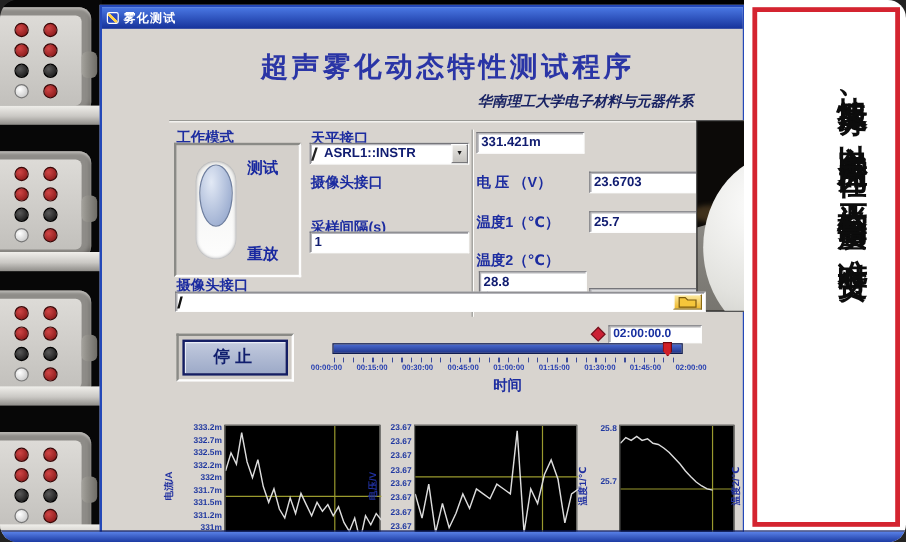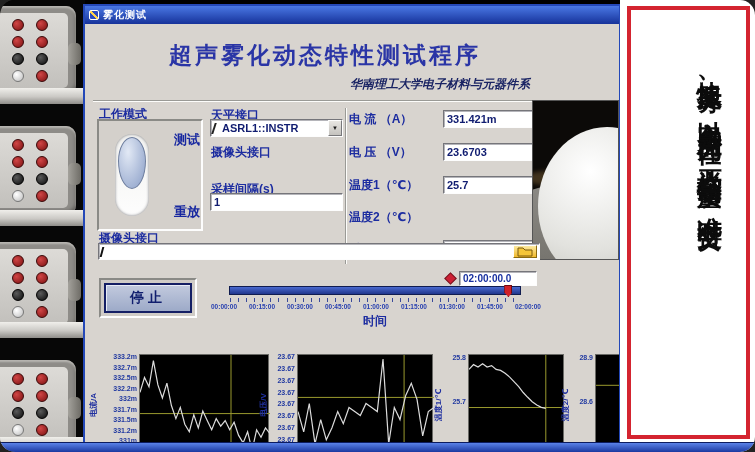--- a/index.html
+++ b/index.html
@@ -17,37 +17,37 @@
   .jw{background:radial-gradient(circle at 35% 35%,#fff,#bdbdbd);border:1px solid #777;}
   .knob{position:absolute;right:-5px;top:42%;width:13px;height:22px;border-radius:5px;background:linear-gradient(90deg,#a4a29c,#6e6c66);}
   .shelf{position:absolute;left:0;width:85px;height:16px;background:linear-gradient(180deg,#f0efeb,#cac8c4 55%,#8f8d89);}
 
   
   #win{position:absolute;left:83px;top:4px;width:538px;height:441px;z-index:2;border:2px solid #2448b8;background:#d8d4cf;}
   #titlebar{height:18px;background:linear-gradient(180deg,#4a78e4,#16329a);display:flex;align-items:center;padding:0 4px;color:#fff;}
   #titlebar .ticon{width:10px;height:10px;border:1px solid #fff;border-radius:2px;margin-right:4px;background:
       linear-gradient(45deg,transparent 40%,#ffd24a 40% 60%,transparent 60%),#2a4ac0;}
   #titlebar .ttext{font-size:10px;font-weight:700;letter-spacing:1px;}
-  #body{position:relative;width:100%;height:421px;overflow:hidden;}
+  #body{position:relative;width:100%;height:421px;overflow:hidden;margin-left:48px;}
 
   .main-title{position:absolute;left:55px;top:16px;width:370px;text-align:center;font-size:23px;font-weight:700;letter-spacing:3px;color:#2a35a6;}
   .subtitle{position:absolute;left:180px;top:52px;width:265px;text-align:right;font-size:12px;font-weight:700;font-style:italic;color:#1a2464;}
   .hr-groove{position:absolute;left:8px;right:6px;top:76px;height:2px;border-top:1px solid #9a9a96;border-bottom:1px solid #fdfdfb;}
   .vr-groove{position:absolute;left:260px;top:84px;height:156px;width:2px;border-left:1px solid #9a9a96;border-right:1px solid #fdfdfb;}
 
   .blue-label{font-size:12px;font-weight:700;color:#1c2ca0;}
   .sunken{background:#fff;border-top:1px solid #75757a;border-left:1px solid #75757a;border-bottom:1px solid #fdfdfd;border-right:1px solid #fdfdfd;box-shadow:inset 1px 1px 0 #b5b5ba;}
   .fval{font-size:11px;font-weight:700;color:#101c70;}
 
   
   #wm-label{position:absolute;left:14px;top:82px;}
   #wm-box{position:absolute;left:12px;top:95px;width:106px;height:112px;border:2px solid;border-color:#8a8a86 #fdfdfd #fdfdfd #8a8a86;background:#d4d0cb;}
   #toggle{position:absolute;left:16px;top:13px;width:34px;height:82px;border-radius:17px;background:linear-gradient(180deg,#f2f2f0,#fdfdfd);box-shadow:inset 0 0 3px #77777a;}
   #toggle .dome{position:absolute;left:3px;top:3px;width:28px;height:52px;border-radius:50% 50% 50% 50%/46% 46% 54% 54%;background:radial-gradient(ellipse at 35% 28%,#e2e9f5,#9fb0d2 75%,#7e90b6);border:1px solid #6e7florida;border:1px solid #6e7e9e;}
-  .wm-opt{position:absolute;right:1px;font-size:13px;font-weight:700;color:#1828a0;}
+  .wm-opt{position:absolute;right:17px;font-size:13px;font-weight:700;color:#1828a0;}
 
   
   .combo{position:absolute;height:18px;display:flex;align-items:stretch;}
   .combo .cbody{flex:1;display:flex;align-items:center;overflow:hidden;}
   .combo-glyph{width:7px;height:11px;margin:0 2px 0 2px;border-left:2px solid #222;transform:skewX(-18deg);}
   .drop-btn{width:14px;background:linear-gradient(180deg,#e8e6e2,#c4c2be);border:1px solid;border-color:#fdfdfd #77777a #77777a #fdfdfd;font-size:6px;color:#1a1a1a;display:flex;align-items:center;justify-content:center;}
 
   
   .m-row{position:absolute;left:0;display:flex;align-items:center;}
   .m-label{width:94px;font-size:12px;font-weight:700;color:#1c2ca0;}
@@ -205,33 +205,33 @@
 
       <div class="blue-label" style="position:absolute;left:126px;top:157px">采样间隔(s)</div>
       <div class="combo sunken" style="left:125px;top:169px;width:133px">
         <span class="cbody">
             <span class="fval" style="margin-left:3px">1</span>
           </span>
       </div>
 
       <div id="measurements" style="position:absolute;left:264px;top:84px;width:186px;height:158px">
           <div class="m-row" style="top: 2px;">
-            <span class="m-label">电 流 （A）</span>
             <span class="m-value sunken fval">331.421m</span>
           </div>
           <div class="m-row" style="top: 35px;">
             <span class="m-label">电 压 （V）</span>
             <span class="m-value sunken fval">23.6703</span>
           </div>
           <div class="m-row" style="top: 68px;">
             <span class="m-label">温度1（℃）</span>
             <span class="m-value sunken fval">25.7</span>
           </div>
           <div class="m-row" style="top: 101px; flex-direction: column;">
             <span class="m-label">温度2（℃）</span>
+            <span class="m-value sunken fval">28.8</span>
           </div>
           <div class="m-row" style="top: 132px;">
             <span class="m-label">质 量 （g）</span>
             <span class="m-value sunken fval">384.15</span>
           </div>
         </div>
 
       <div id="camera">
         <div class="floor"></div>
         <div class="dirt"></div>

